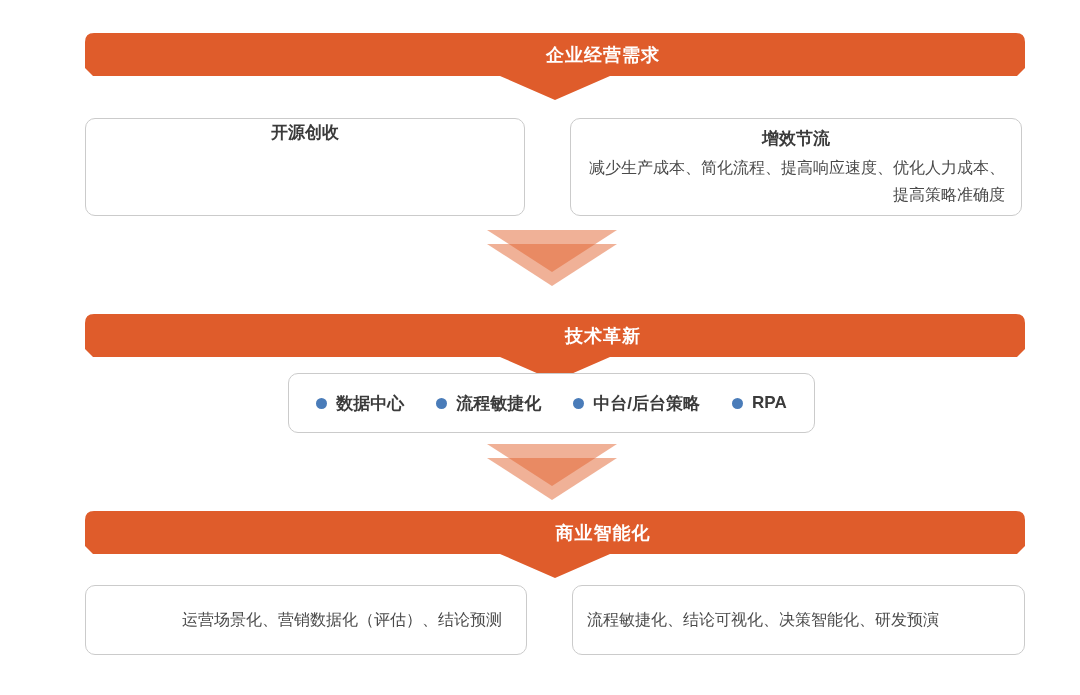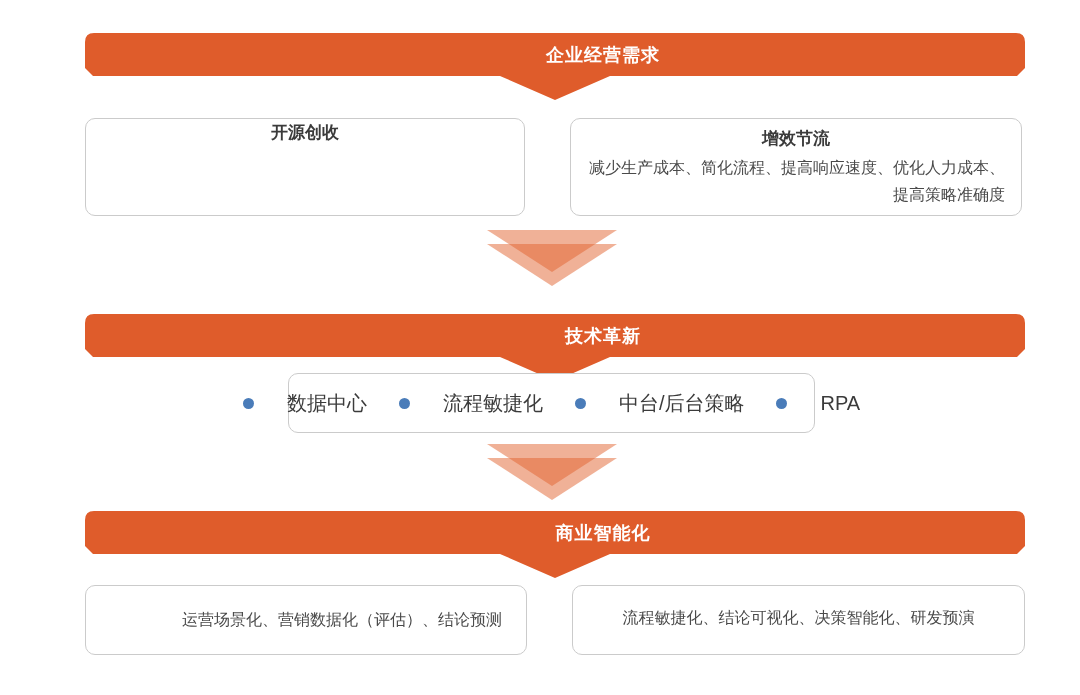--- a/index.html
+++ b/index.html
@@ -21,30 +21,30 @@
     position:absolute;background:#ffffff;border:1px solid var(--box-border,#cbcbcb);
     border-radius:10px;box-sizing:border-box;display:flex;flex-direction:column;justify-content:center;
   }
   .box-title{font-size:17px;font-weight:bold;color:var(--title-text,#3b3b3b);line-height:1.7;text-align:center;}
   .box-body{font-size:16px;color:var(--body-text,#4a4a4a);line-height:1.7;}
   #box-open-revenue{left:85px;top:118px;width:440px;height:98px;align-items:center;padding:0 14px;justify-content:space-between;}
   #box-open-revenue .box-body{text-align:center;}
   #box-efficiency{left:570px;top:118px;width:452px;height:98px;padding:0 16px;}
   #box-efficiency .box-body{text-align:right;}
   #box-bi-left{left:85px;top:585px;width:442px;height:70px;align-items:flex-end;padding:0 24px;}
-  #box-bi-right{left:572px;top:585px;width:453px;height:70px;align-items:center;padding:0 14px;font-family:Liberation Mono, monospace;}
+  #box-bi-right{left:572px;top:585px;width:453px;height:70px;align-items:flex-start;padding:0 14px;}
   #box-bi-left .box-body,#box-bi-right .box-body{text-align:center;}
   
   #bullet-box{
     left:288px;top:373px;width:527px;height:60px;
     flex-direction:row;align-items:center;justify-content:center;gap:32px;
   }
   .bullet{display:flex;align-items:center;gap:9px;}
   .bullet-dot{width:11px;height:11px;border-radius:50%;background:var(--bullet-blue,#4a7cb9);flex:0 0 auto;}
-  .bullet-label{font-size:20px;font-weight:normal;color:var(--title-text,#3b3b3b);white-space:nowrap;margin-left:24px;}
+  .bullet-label{font-size:17px;font-weight:bold;color:var(--title-text,#3b3b3b);white-space:nowrap;}
   
   .chevron{position:absolute;width:140px;height:58px;color:var(--chevron-orange,#e26330);}
   #chevron-1{left:482px;top:230px;} #chevron-2{left:482px;top:444px;}
 </style>
 </head>
 <body>
 
 <div class="canvas">
 
   <div class="banner" id="banner-1">

